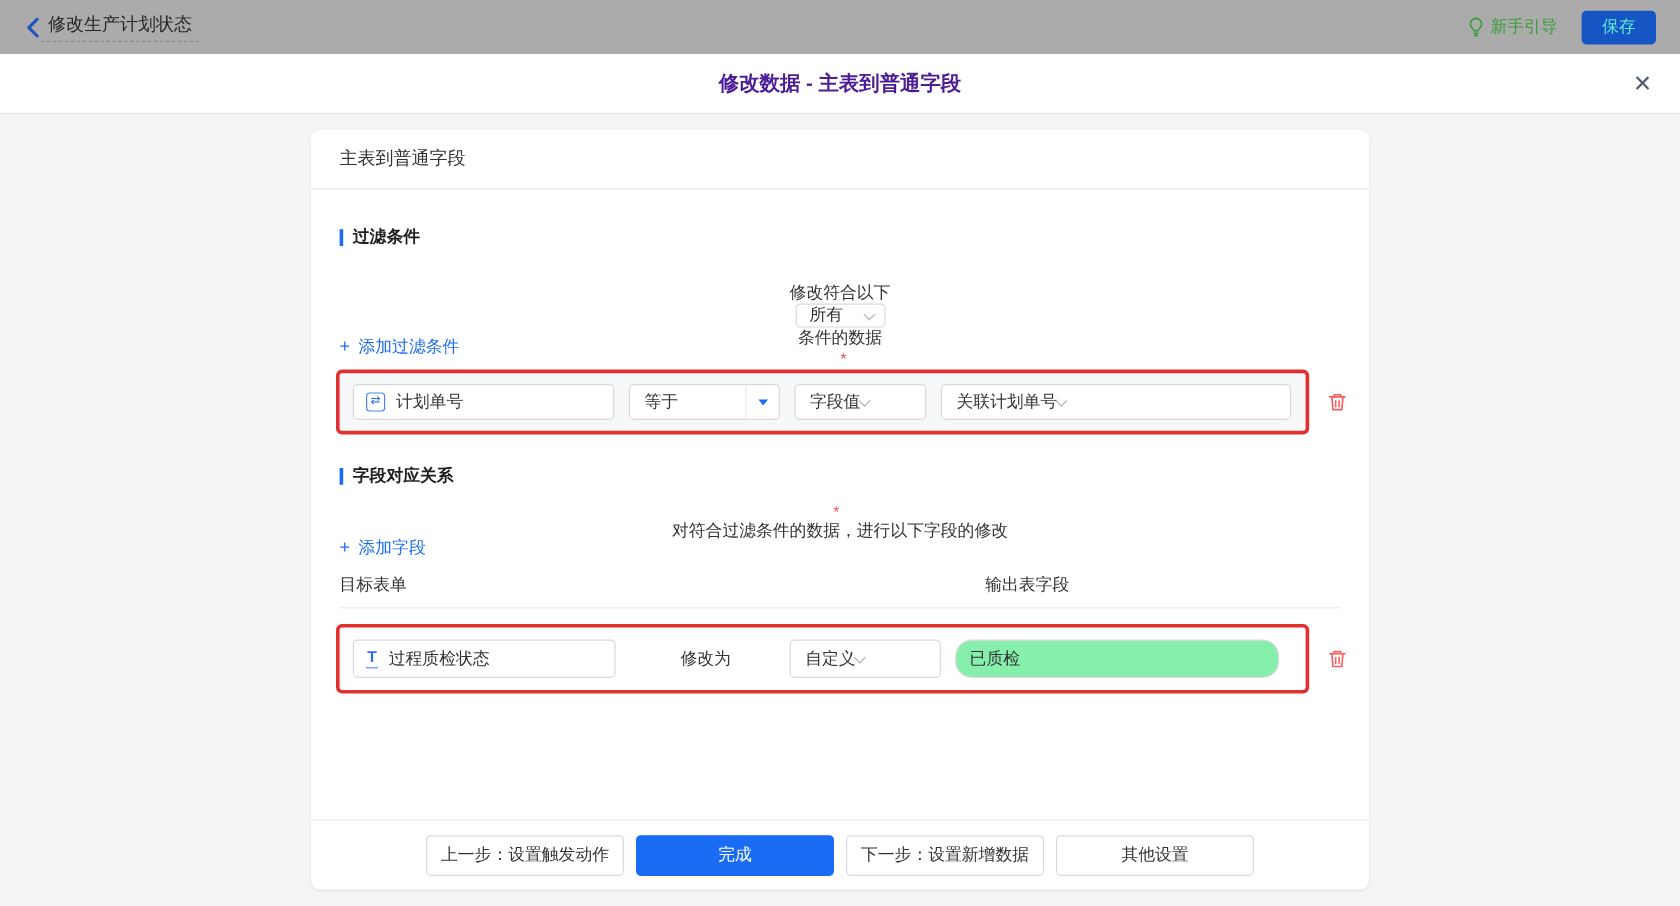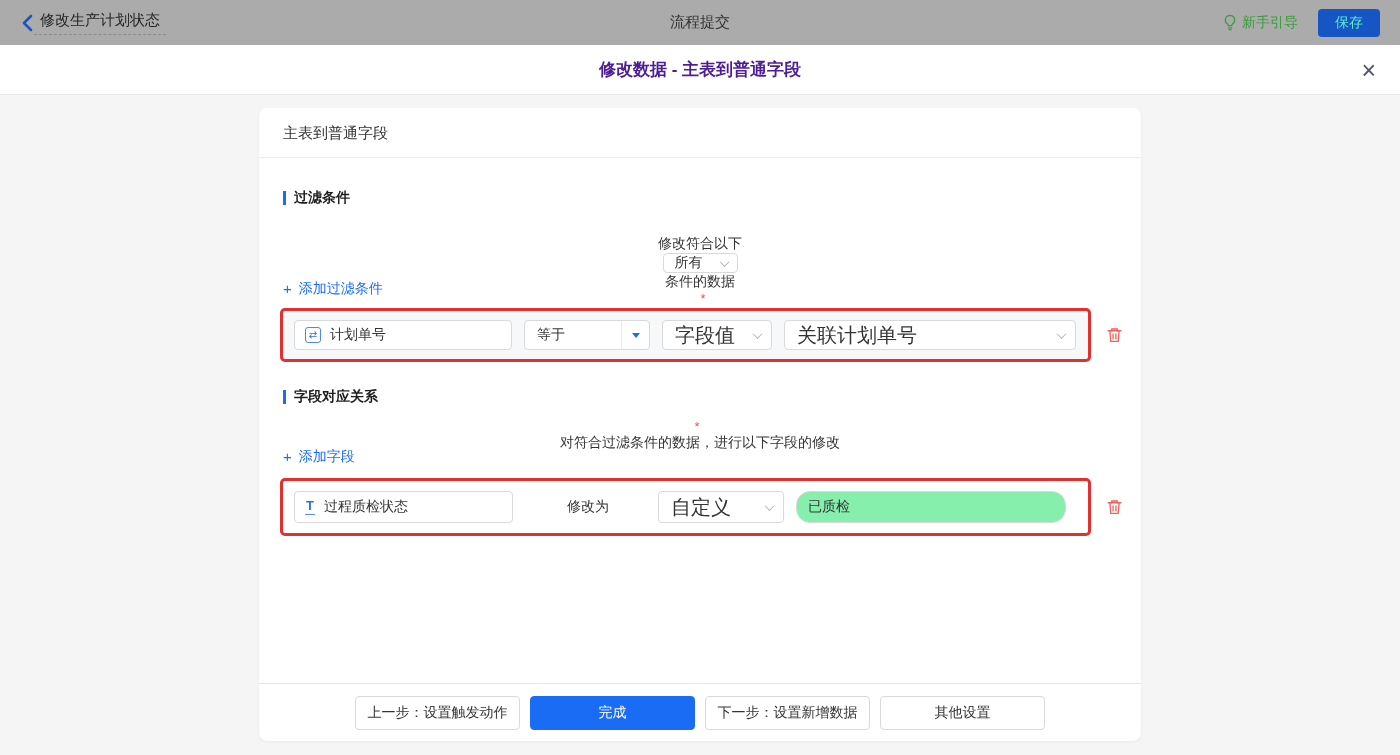--- a/index.html
+++ b/index.html
@@ -53,21 +53,21 @@
 
   .field-box { height:30px; background:#fff; border:1px solid #d9d9d9; border-radius:4px; display:flex; align-items:center; padding:0 10px; gap:9px; font-size:14px; color:#333; cursor:pointer; flex:none; }
   .serial-ic { width:16px; height:16px; border:1px solid #4c87f5; border-radius:3px; color:#2f6df2; font-size:10px; line-height:13px; text-align:center; flex:none; }
   .text-ic { color:#2f6df2; font-size:13px; font-weight:bold; line-height:1; border-bottom:1.5px solid #5b8ff9; padding:0 1px 2px; flex:none; }
 
   .op-select { width:126px; height:30px; border:1px solid #d9d9d9; border-radius:4px; background:#fff; display:flex; align-items:stretch; cursor:pointer; flex:none; }
   .op-label { flex:1; display:flex; align-items:center; padding-left:12px; font-size:14px; color:#333; }
   .op-zone { width:28px; border-left:1px solid #ebebeb; display:flex; align-items:center; justify-content:center; }
   .tri-down { width:0; height:0; border-left:4.5px solid transparent; border-right:4.5px solid transparent; border-top:5.5px solid #1b6cf5; }
 
-  .sel { height:30px; border:1px solid #d9d9d9; border-radius:4px; background:#fff; display:flex; align-items:center; justify-content:space-between; padding:0 10px 0 12px; font-size:20px; color:#333; cursor:pointer; flex:none; }
+  .sel { height:30px; border:1px solid #d9d9d9; border-radius:4px; background:#fff; display:flex; align-items:center; justify-content:flex-start; padding:0 10px 0 12px; font-size:14px; color:#333; cursor:pointer; flex:none; }
   .w110 { width:110px; } .w292 { width:292px; }
   .sel32 { height:32px; }
 
   .modify-label { margin-left:54px; font-size:14px; color:#333; flex:none; }
   .mode-select { margin-left:49px; width:126px; }
   .value-input { margin-left:12px; width:270px; height:32px; border:1px solid #d9d9d9; border-radius:14px; padding:0 11px; font-size:14px; color:#333; font-family:inherit; outline:none; flex:none; background:#86efac; }
 
   .trash-btn { margin-left:13px; background:none; border:none; padding:2px; cursor:pointer; display:flex; }
 
   .col-headers { margin-top:14px; display:flex; font-size:14px; color:#333; padding-bottom:9px; border-bottom:1px solid #ececec; }
@@ -84,21 +84,20 @@
 
 <div class="topbar">
   <div class="topbar-left">
     <span class="back-ic">
       <svg width="14" height="18" viewBox="0 0 14 18">
           <polyline points="11,2 4,9 11,16" fill="none" stroke="#1d55c0" stroke-width="2.6" stroke-linecap="round" stroke-linejoin="round"></polyline>
         </svg>
     </span>
     <span class="topbar-title">修改生产计划状态</span>
   </div>
-  <div class="topbar-center">流程提交</div>
   <div class="topbar-right">
     <span class="guide">
       <span style="display:flex;">
         <svg width="14" height="17" viewBox="0 0 14 17" fill="none" stroke="#3a9d3a" stroke-width="1.3" stroke-linecap="round">
           <path d="M7 1.3a4.7 4.7 0 0 1 2.7 8.5c-.6.4-1 1.1-1 1.8H5.3c0-.7-.4-1.4-1-1.8A4.7 4.7 0 0 1 7 1.3z"></path>
           <path d="M5.4 13.8h3.2"></path>
             <path d="M6 15.7h2"></path>
         </svg>
       </span>
       <span>新手引导</span>
@@ -176,20 +175,24 @@
     <div class="match-row" style="margin-top:13px; height:17px;">
       <span class="asterisk" style="margin:0 6px 0 0;">*</span>
       <span>对符合过滤条件的数据，进行以下字段的修改</span>
     </div>
 
     <div class="add-link second">
       <span class="plus">+</span>
       <span>添加字段</span>
     </div>
 
+    <div class="col-headers">
+      <span class="col-target">目标表单</span>
+      <span>输出表字段</span>
+    </div>
 
     <div class="row-wrap map-row-wrap">
       <div class="red-box map-box">
         <div class="field-box" style="width:219px; height:32px;">
           <span class="text-ic">T</span>
           <span>过程质检状态</span>
         </div>
         <span class="modify-label">修改为</span>
         <div class="sel sel32 mode-select">
           <span>自定义</span>

